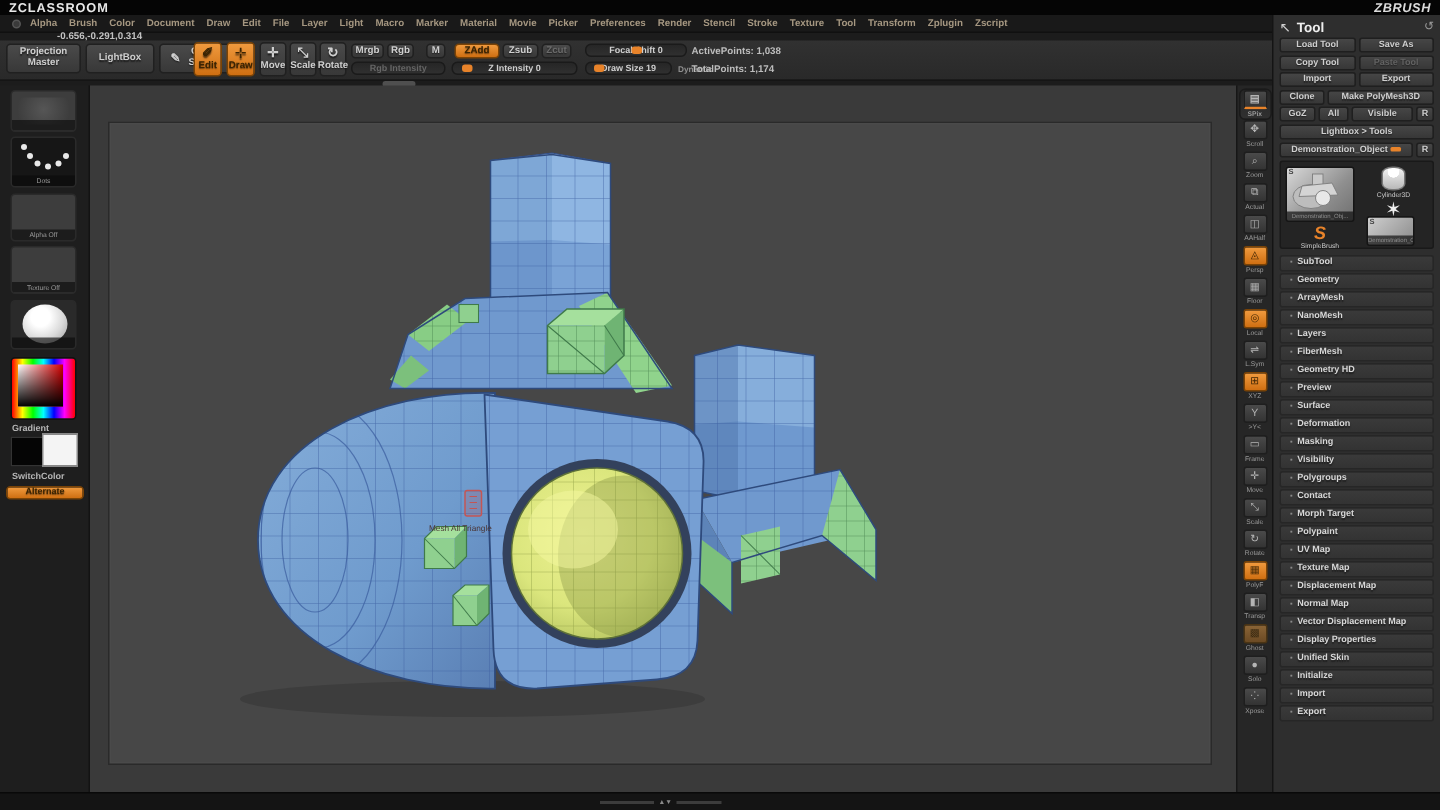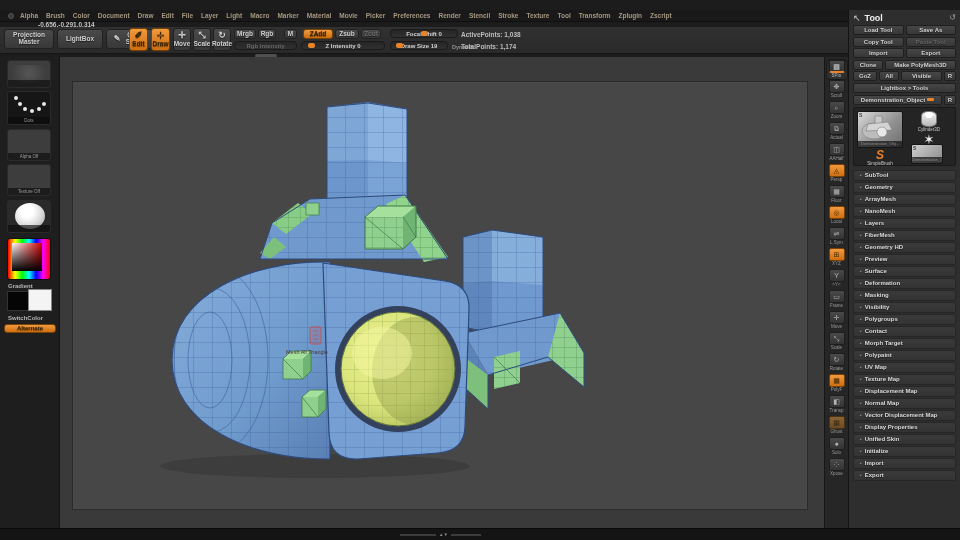--- a/index.html
+++ b/index.html
@@ -115,20 +115,24 @@
     border-top:1px solid #090909; }
   #bscroll { position:absolute; left:400px; top:4px; display:flex; align-items:center; gap:3px; }
   #bscroll .line { width:36px; height:2px; background:#3c3c3c; }
   #bscroll .arrows { font-size:4.5px; color:#8a8a8a; line-height:4px; }
 </style>
 </head>
 <body>
 
 <div id="app">
 
+  <div id="titlebar">
+    <span class="app">ZCLASSROOM</span>
+    <span class="brand">ZBRUSH</span>
+  </div>
 
   <div id="menubar">
     <span class="lead"></span>
   <span class="mi">Alpha</span>
       <span class="mi">Brush</span>
       <span class="mi">Color</span>
       <span class="mi">Document</span>
       <span class="mi">Draw</span>
       <span class="mi">Edit</span>
       <span class="mi">File</span>

